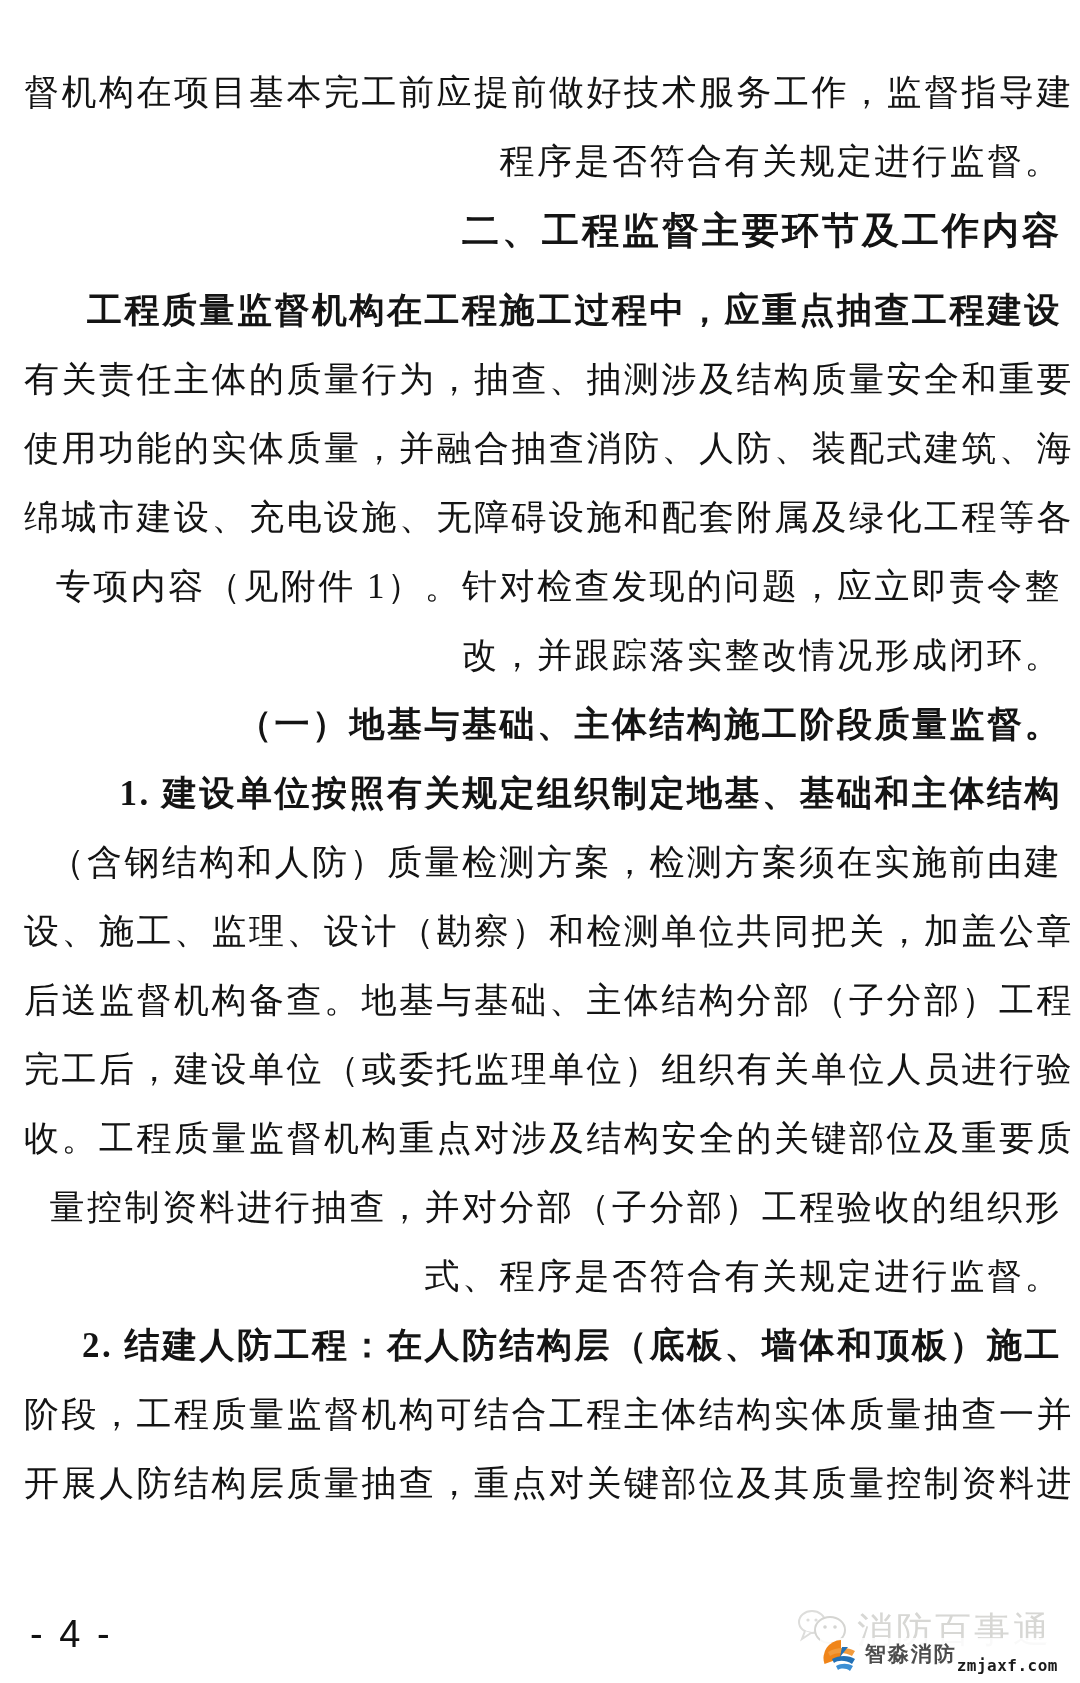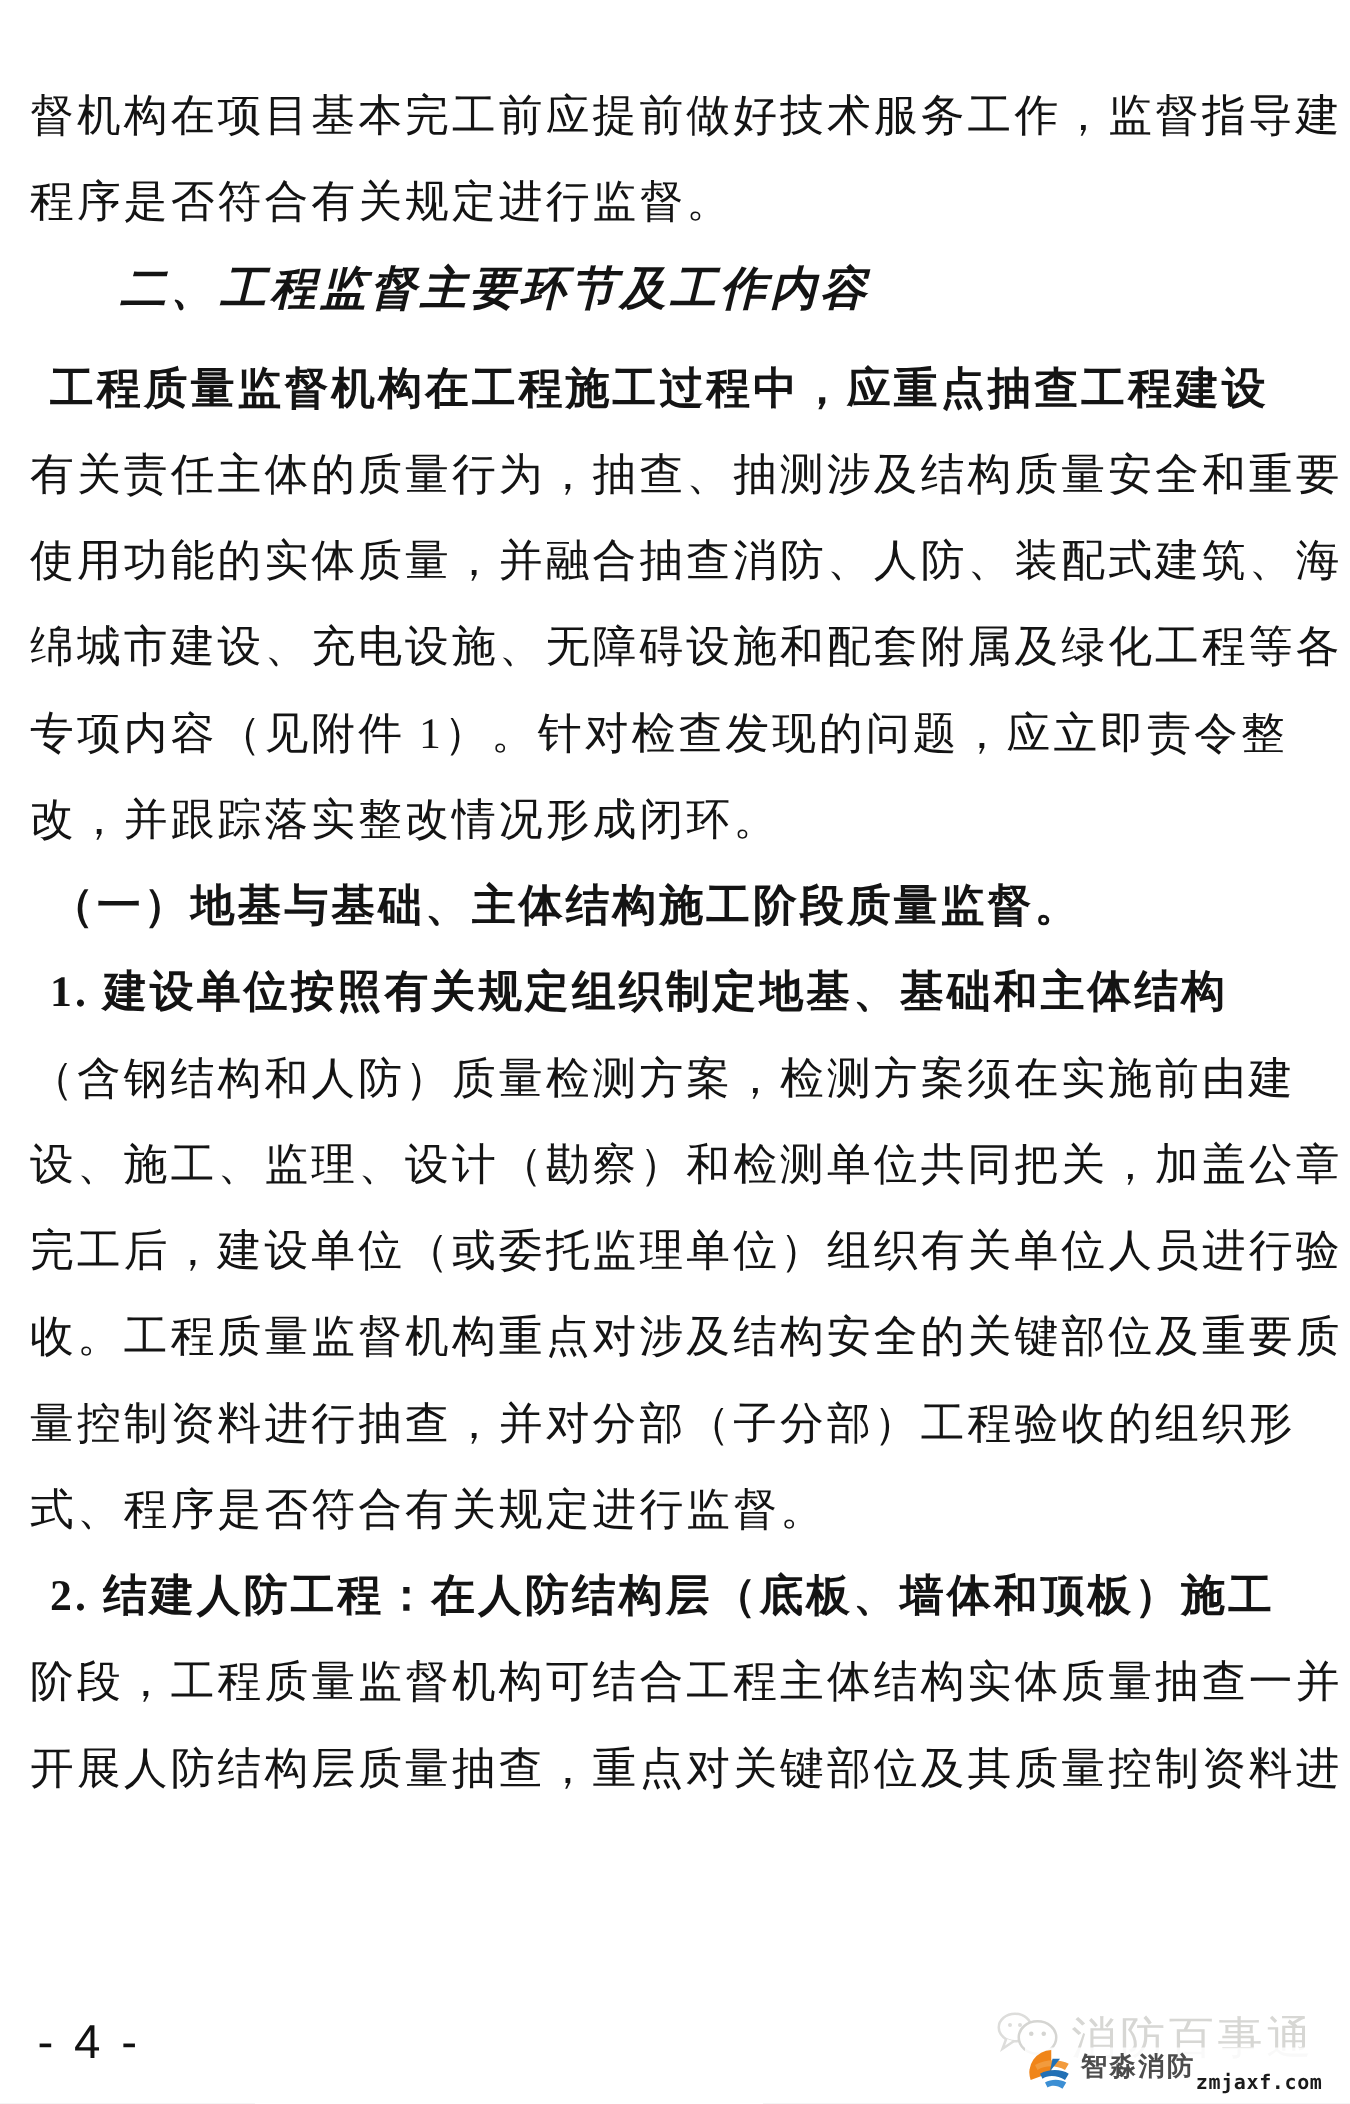--- a/index.html
+++ b/index.html
@@ -10,20 +10,21 @@
     margin: 0 auto;
     background: #ffffff;
     overflow: hidden;
     font-family: "Liberation Serif", "DejaVu Serif", serif;
     color: #141414;
   }
   .doc-body {
     position: absolute;
     top: 0; left: 0; right: 0;
     padding-top: 58px;
+    text-align: right;
   }
   .line {
     margin: 0;
     padding: 0 18px 0 24px;
     line-height: 69px;
     font-size: 35px;
     letter-spacing: 2.5px;
     white-space: nowrap;
     font-weight: 500;
   }
@@ -31,21 +32,20 @@
     padding-left: 40px;
     font-weight: bold;
   }
   .line.heading {
     font-family: "Liberation Sans", "DejaVu Sans", sans-serif;
     font-weight: 700;
     font-size: 37px;
     padding-left: 96px;
     letter-spacing: 3px;
     margin-bottom: 11px;
-    font-style: italic;
   }
   .page-number {
     position: absolute;
     left: 30px;
     top: 1613px;
     font-family: "Liberation Sans", "DejaVu Sans", sans-serif;
     font-size: 38px;
     letter-spacing: 3px;
     color: #111111;
   }
@@ -102,20 +102,21 @@
       <p class="line indent">工程质量监督机构在工程施工过程中，应重点抽查工程建设</p>
       <p class="line cont">有关责任主体的质量行为，抽查、抽测涉及结构质量安全和重要</p>
       <p class="line cont">使用功能的实体质量，并融合抽查消防、人防、装配式建筑、海</p>
       <p class="line cont">绵城市建设、充电设施、无障碍设施和配套附属及绿化工程等各</p>
       <p class="line cont">专项内容（见附件 1）。针对检查发现的问题，应立即责令整</p>
       <p class="line end">改，并跟踪落实整改情况形成闭环。</p>
       <p class="line indent-end">（一）地基与基础、主体结构施工阶段质量监督。</p>
       <p class="line indent">1. 建设单位按照有关规定组织制定地基、基础和主体结构</p>
       <p class="line cont">（含钢结构和人防）质量检测方案，检测方案须在实施前由建</p>
       <p class="line cont">设、施工、监理、设计（勘察）和检测单位共同把关，加盖公章</p>
+      <p class="line cont">后送监督机构备查。地基与基础、主体结构分部（子分部）工程</p>
       <p class="line cont">完工后，建设单位（或委托监理单位）组织有关单位人员进行验</p>
       <p class="line cont">收。工程质量监督机构重点对涉及结构安全的关键部位及重要质</p>
       <p class="line cont">量控制资料进行抽查，并对分部（子分部）工程验收的组织形</p>
       <p class="line end">式、程序是否符合有关规定进行监督。</p>
       <p class="line indent">2. 结建人防工程：在人防结构层（底板、墙体和顶板）施工</p>
       <p class="line cont">阶段，工程质量监督机构可结合工程主体结构实体质量抽查一并</p>
       <p class="line cont">开展人防结构层质量抽查，重点对关键部位及其质量控制资料进</p>
     </div>
 
   <div class="page-number">- 4 -</div>

